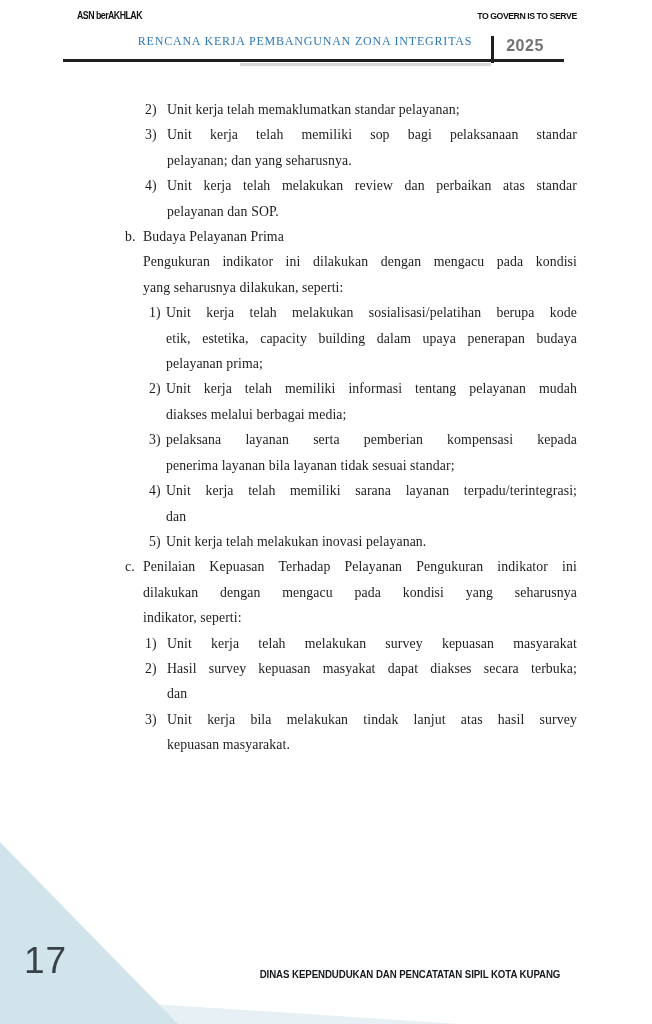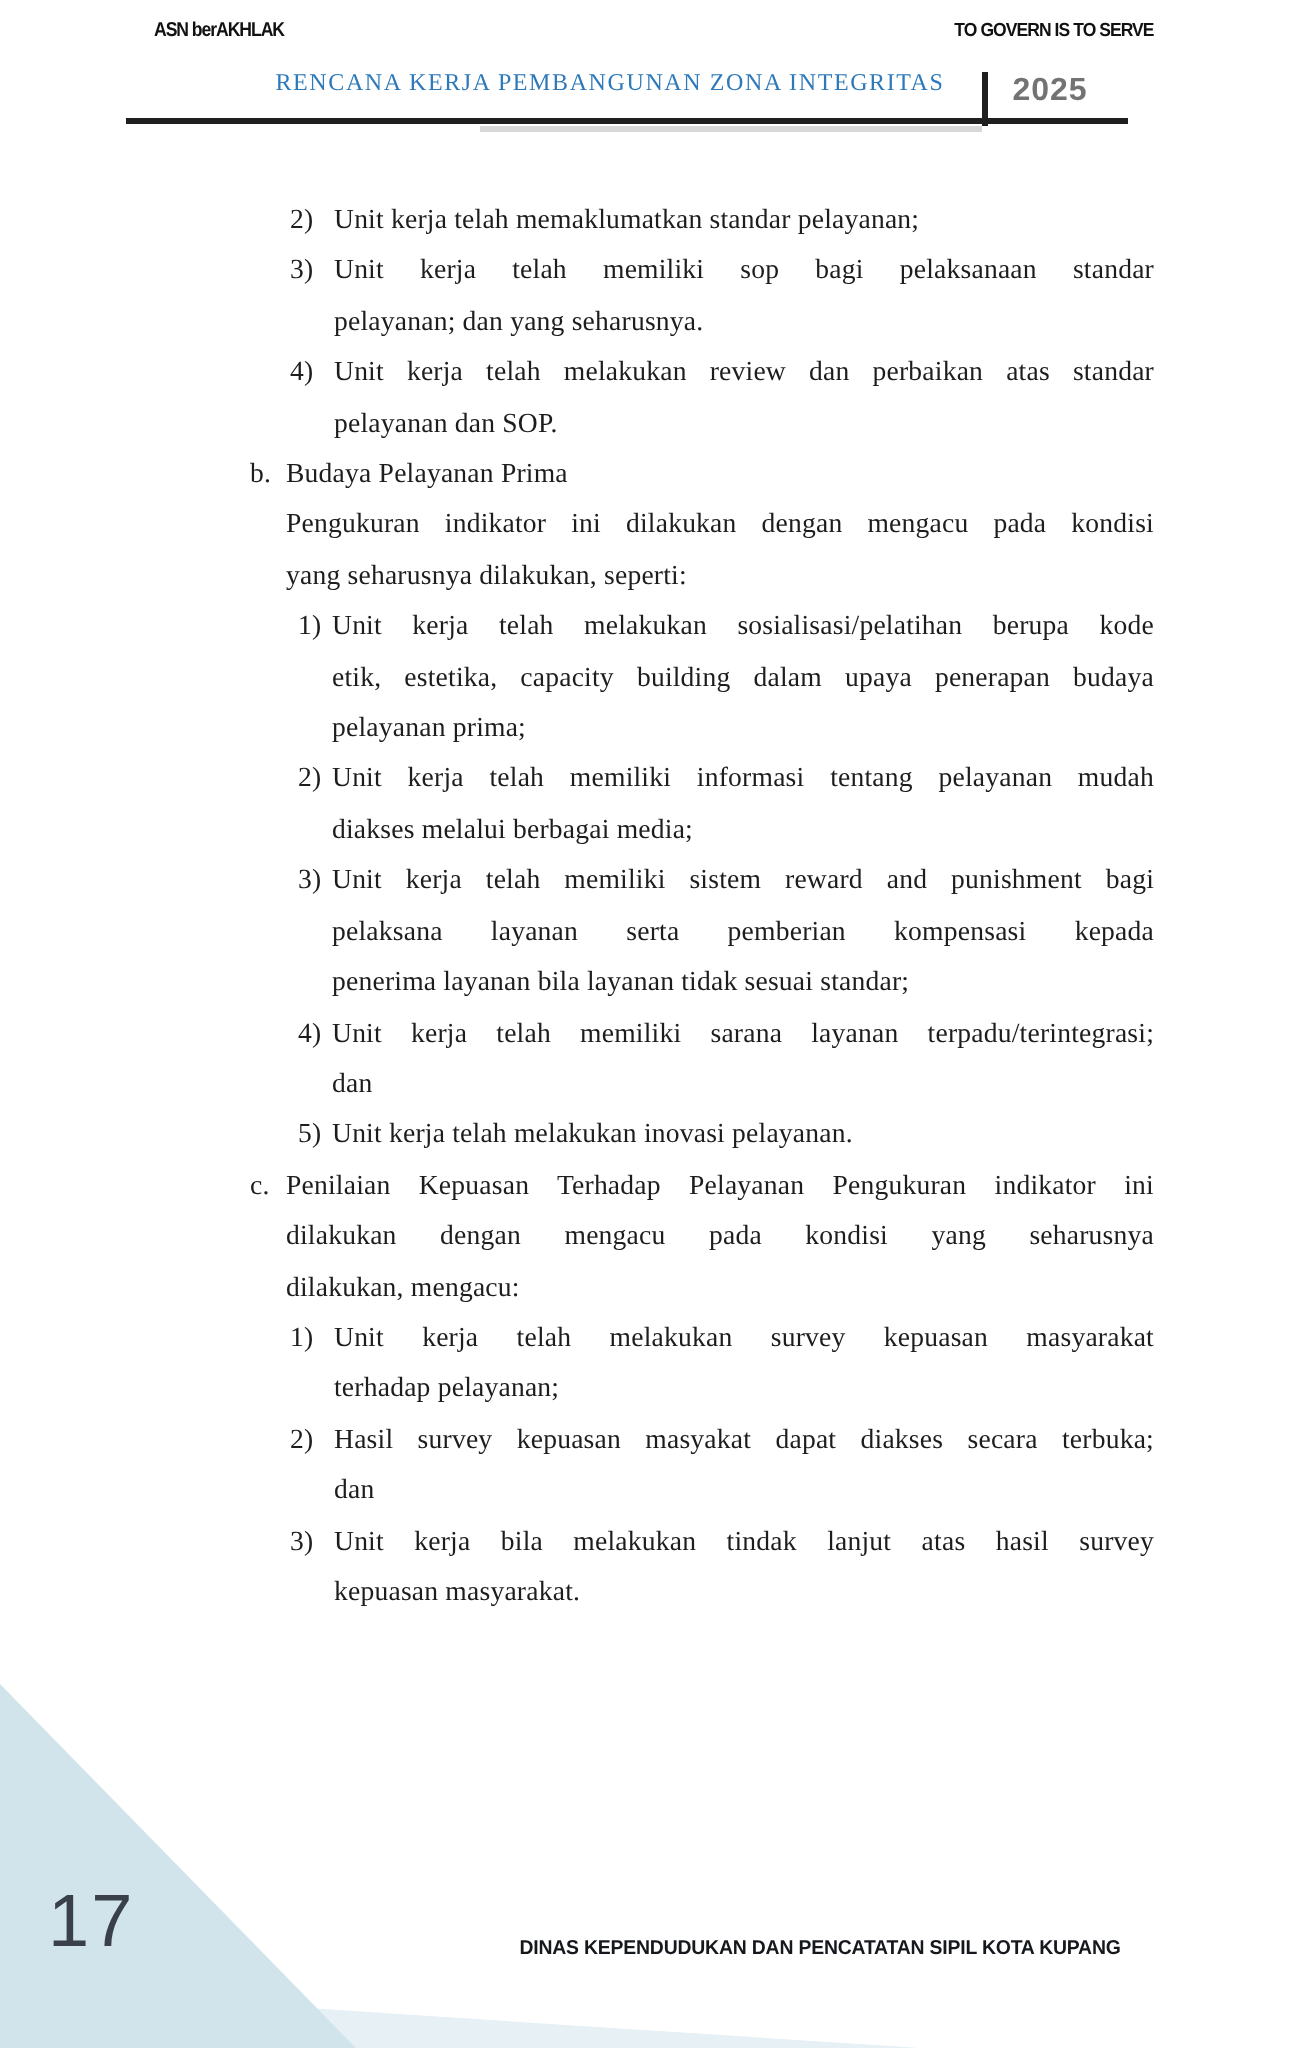--- a/index.html
+++ b/index.html
@@ -157,21 +157,20 @@
       <span class="marker">2)</span>
       <div class="lines">
         <div class="jl">Unit kerja telah memiliki informasi tentang pelayanan mudah</div>
         <div class="ll">diakses melalui berbagai media;</div>
       </div>
     </div>
 
     <div class="item ind-2">
       <span class="marker">3)</span>
       <div class="lines">
-        <div class="jl">Unit kerja telah memiliki sistem reward and punishment bagi</div>
         <div class="jl">pelaksana layanan serta pemberian kompensasi kepada</div>
         <div class="ll">penerima layanan bila layanan tidak sesuai standar;</div>
       </div>
     </div>
 
     <div class="item ind-2">
       <span class="marker">4)</span>
       <div class="lines">
         <div class="jl">Unit kerja telah memiliki sarana layanan terpadu/terintegrasi;</div>
         <div class="ll">dan</div>
@@ -183,29 +182,28 @@
       <div class="lines">
         <div class="ll">Unit kerja telah melakukan inovasi pelayanan.</div>
       </div>
     </div>
 
     <div class="item ind-h">
       <span class="marker">c.</span>
       <div class="lines">
         <div class="jl">Penilaian Kepuasan Terhadap Pelayanan Pengukuran indikator ini</div>
         <div class="jl">dilakukan dengan mengacu pada kondisi yang seharusnya</div>
-        <div class="ll">dilakukan, mengacu:</div>
+        <div class="ll">indikator, seperti:</div>
       </div>
     </div>
 
     <div class="item ind-1">
       <span class="marker">1)</span>
       <div class="lines">
         <div class="jl">Unit kerja telah melakukan survey kepuasan masyarakat</div>
-        <div class="ll">terhadap pelayanan;</div>
       </div>
     </div>
 
     <div class="item ind-1">
       <span class="marker">2)</span>
       <div class="lines">
         <div class="jl">Hasil survey kepuasan masyakat dapat diakses secara terbuka;</div>
         <div class="ll">dan</div>
       </div>
     </div>

